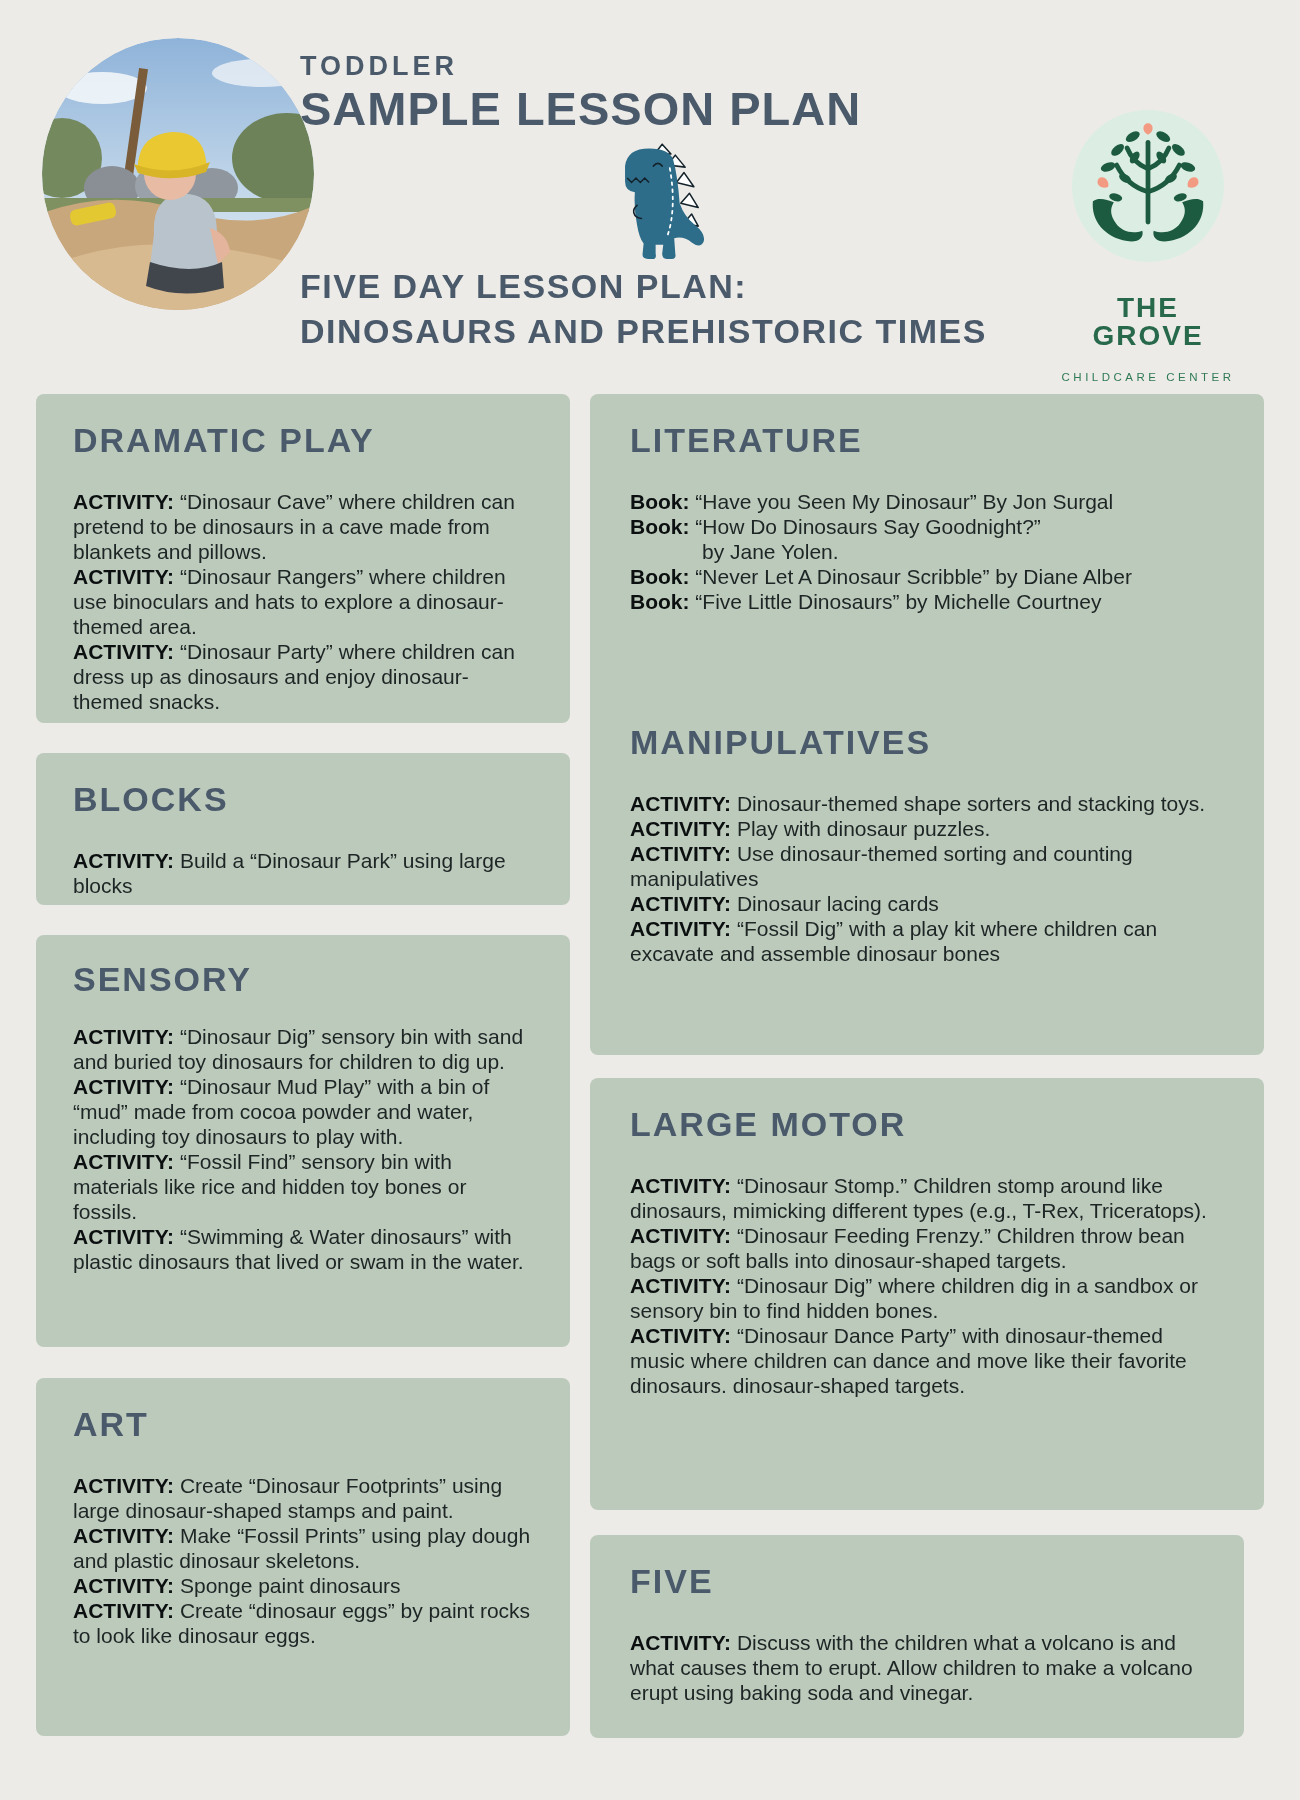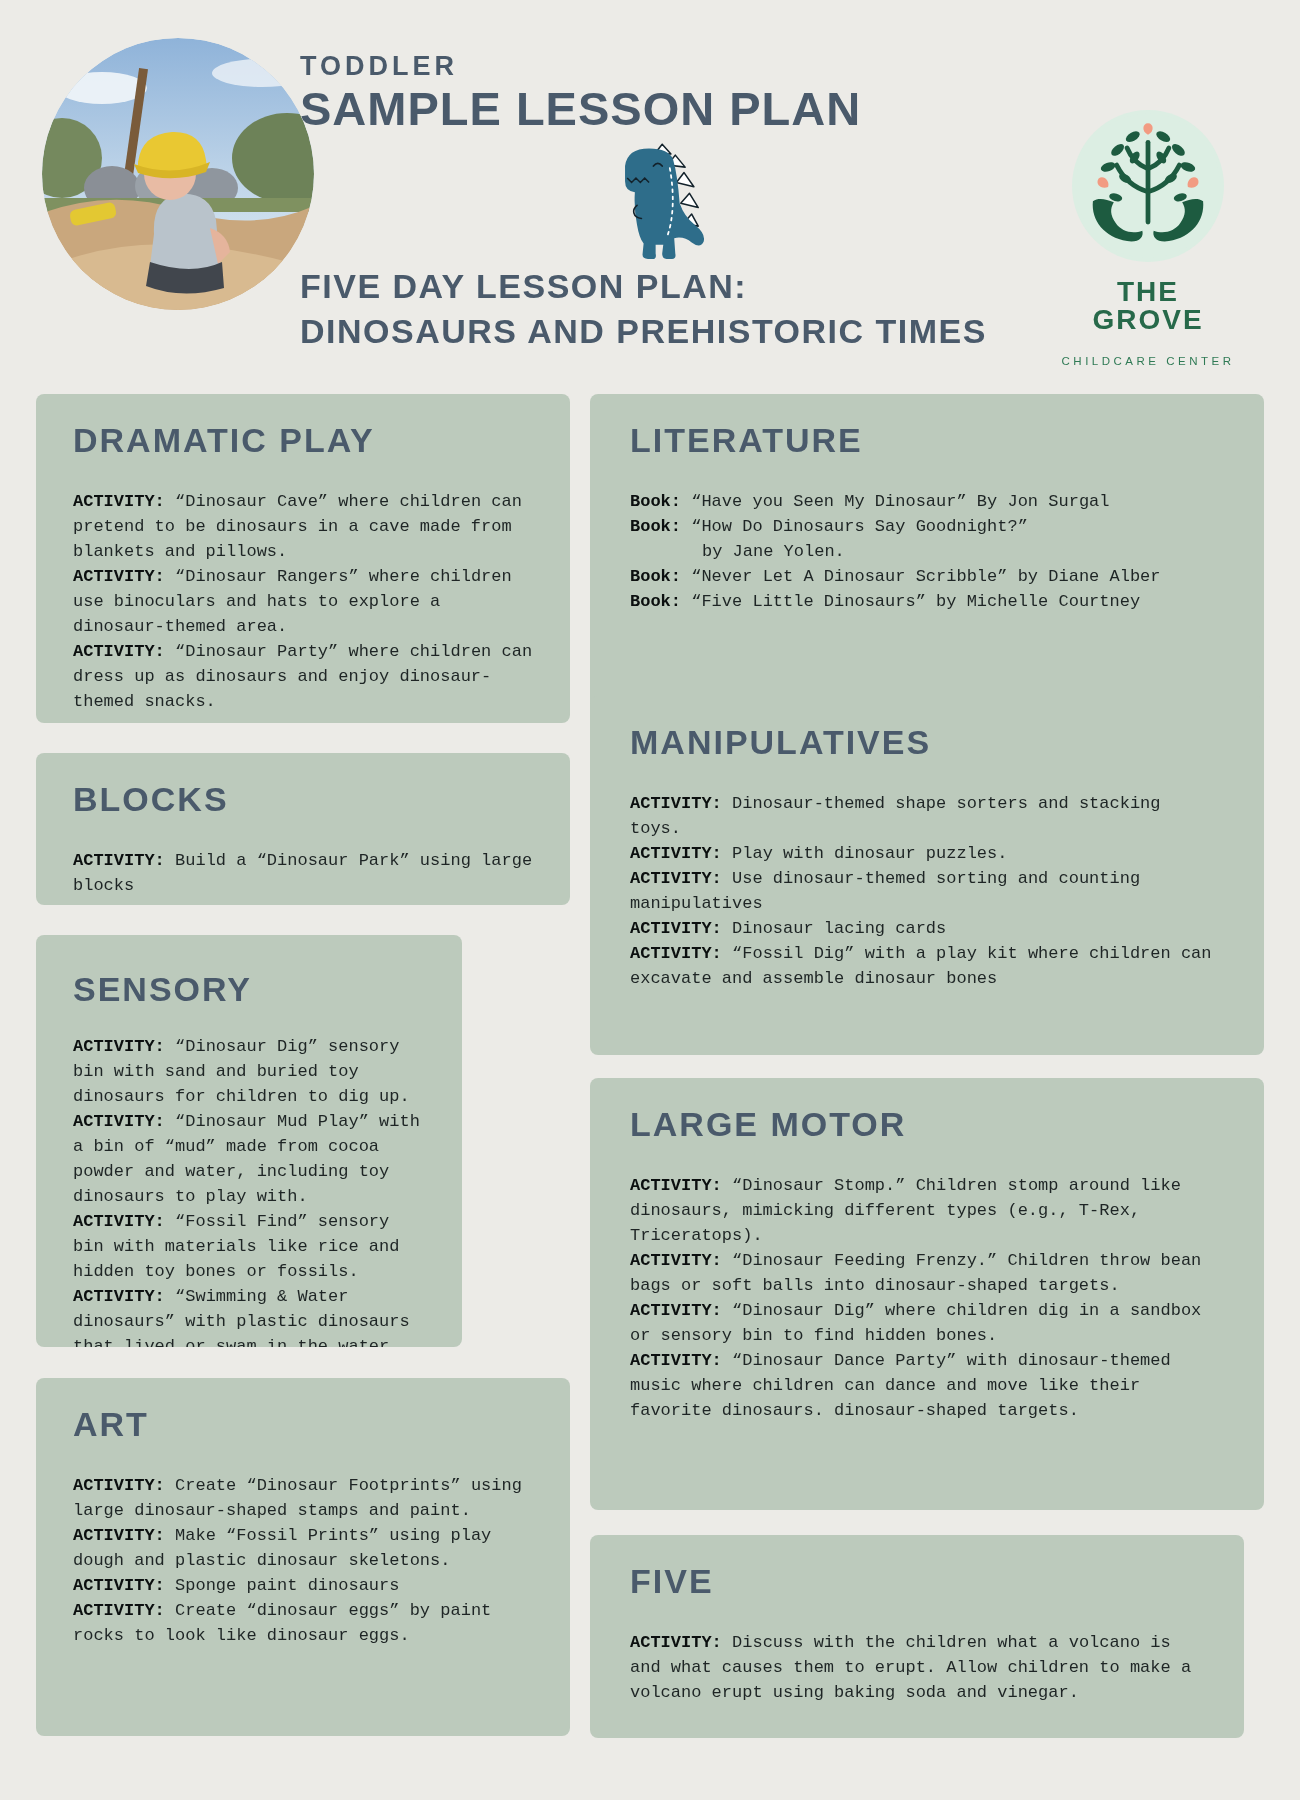--- a/index.html
+++ b/index.html
@@ -11,32 +11,32 @@
   }
   
   .photo-wrap{position:absolute;left:42px;top:38px;width:272px;height:272px;border-radius:50%;overflow:hidden;}
   .header-text{position:absolute;left:300px;top:50px;width:720px;text-align:left;color:#4a5a6b;}
   .eyebrow{font-size:27px;font-weight:800;letter-spacing:4px;line-height:1.2;}
   .main-title{font-size:47px;font-weight:800;letter-spacing:1px;line-height:1.15;}
   .dino{margin:6px auto 4px auto;width:110px;height:118px;}
   .sub{font-size:34px;font-weight:700;letter-spacing:1.5px;line-height:1.3;}
   .logo{position:absolute;left:1058px;top:110px;width:180px;text-align:center;}
   .logo-badge{width:152px;height:152px;border-radius:50%;background:#dcEFe3;margin:0 auto;background:#dceee3;}
-  .logo-name{margin-top:16px;font-size:28px;font-weight:800;letter-spacing:2px;color:#27694a;line-height:1;}
+  .logo-name{margin-top:32px;font-size:28px;font-weight:800;letter-spacing:2px;color:#27694a;line-height:1;}
   .logo-tag{margin-top:22px;font-size:11.5px;font-weight:400;letter-spacing:3.5px;color:#2f7a55;line-height:1;}
   
   .card{position:absolute;background:#bccabc;border-radius:8px;box-sizing:border-box;
         padding:28px 35px 0 37px;overflow:hidden;}
   .card-title{margin:0 0 30px 0;font-size:34px;font-weight:800;letter-spacing:2px;color:#4a5a6b;line-height:1.1;}
-  .item{font-size:17px;line-height:25px;color:#1e2525;font-family:Liberation Mono, monospace;}
+  .item{font-size:21px;line-height:25px;color:#1e2525;}
   .item .lbl{font-weight:800;color:#0b0f0f;}
   .item .cont{padding-left:72px;}
   .c-dp {left:36px;  top:394px;  width:534px; height:329px;}
   .c-bl {left:36px;  top:753px;  width:534px; height:152px;}
-  .c-se {left:36px;  top:935px;  width:426px; height:412px; padding-top:36px;}
+  .c-se {left:36px;  top:935px;  width:534px; height:412px; padding-top:26px;}
   .c-se .card-title{margin-bottom:26px;}
   .c-ar {left:36px;  top:1378px; width:534px; height:358px;}
   .c-li {left:590px; top:394px;  width:674px; height:320px; padding:28px 45px 0 40px;}
   .c-ma {left:590px; top:696px;  width:674px; height:359px; padding:28px 45px 0 40px;}
   .c-lm {left:590px; top:1078px; width:674px; height:432px; padding:28px 45px 0 40px;}
   .c-st {left:590px; top:1535px; width:654px; height:203px; padding:28px 45px 0 40px;}
 </style>
 </head>
 <body>
 

